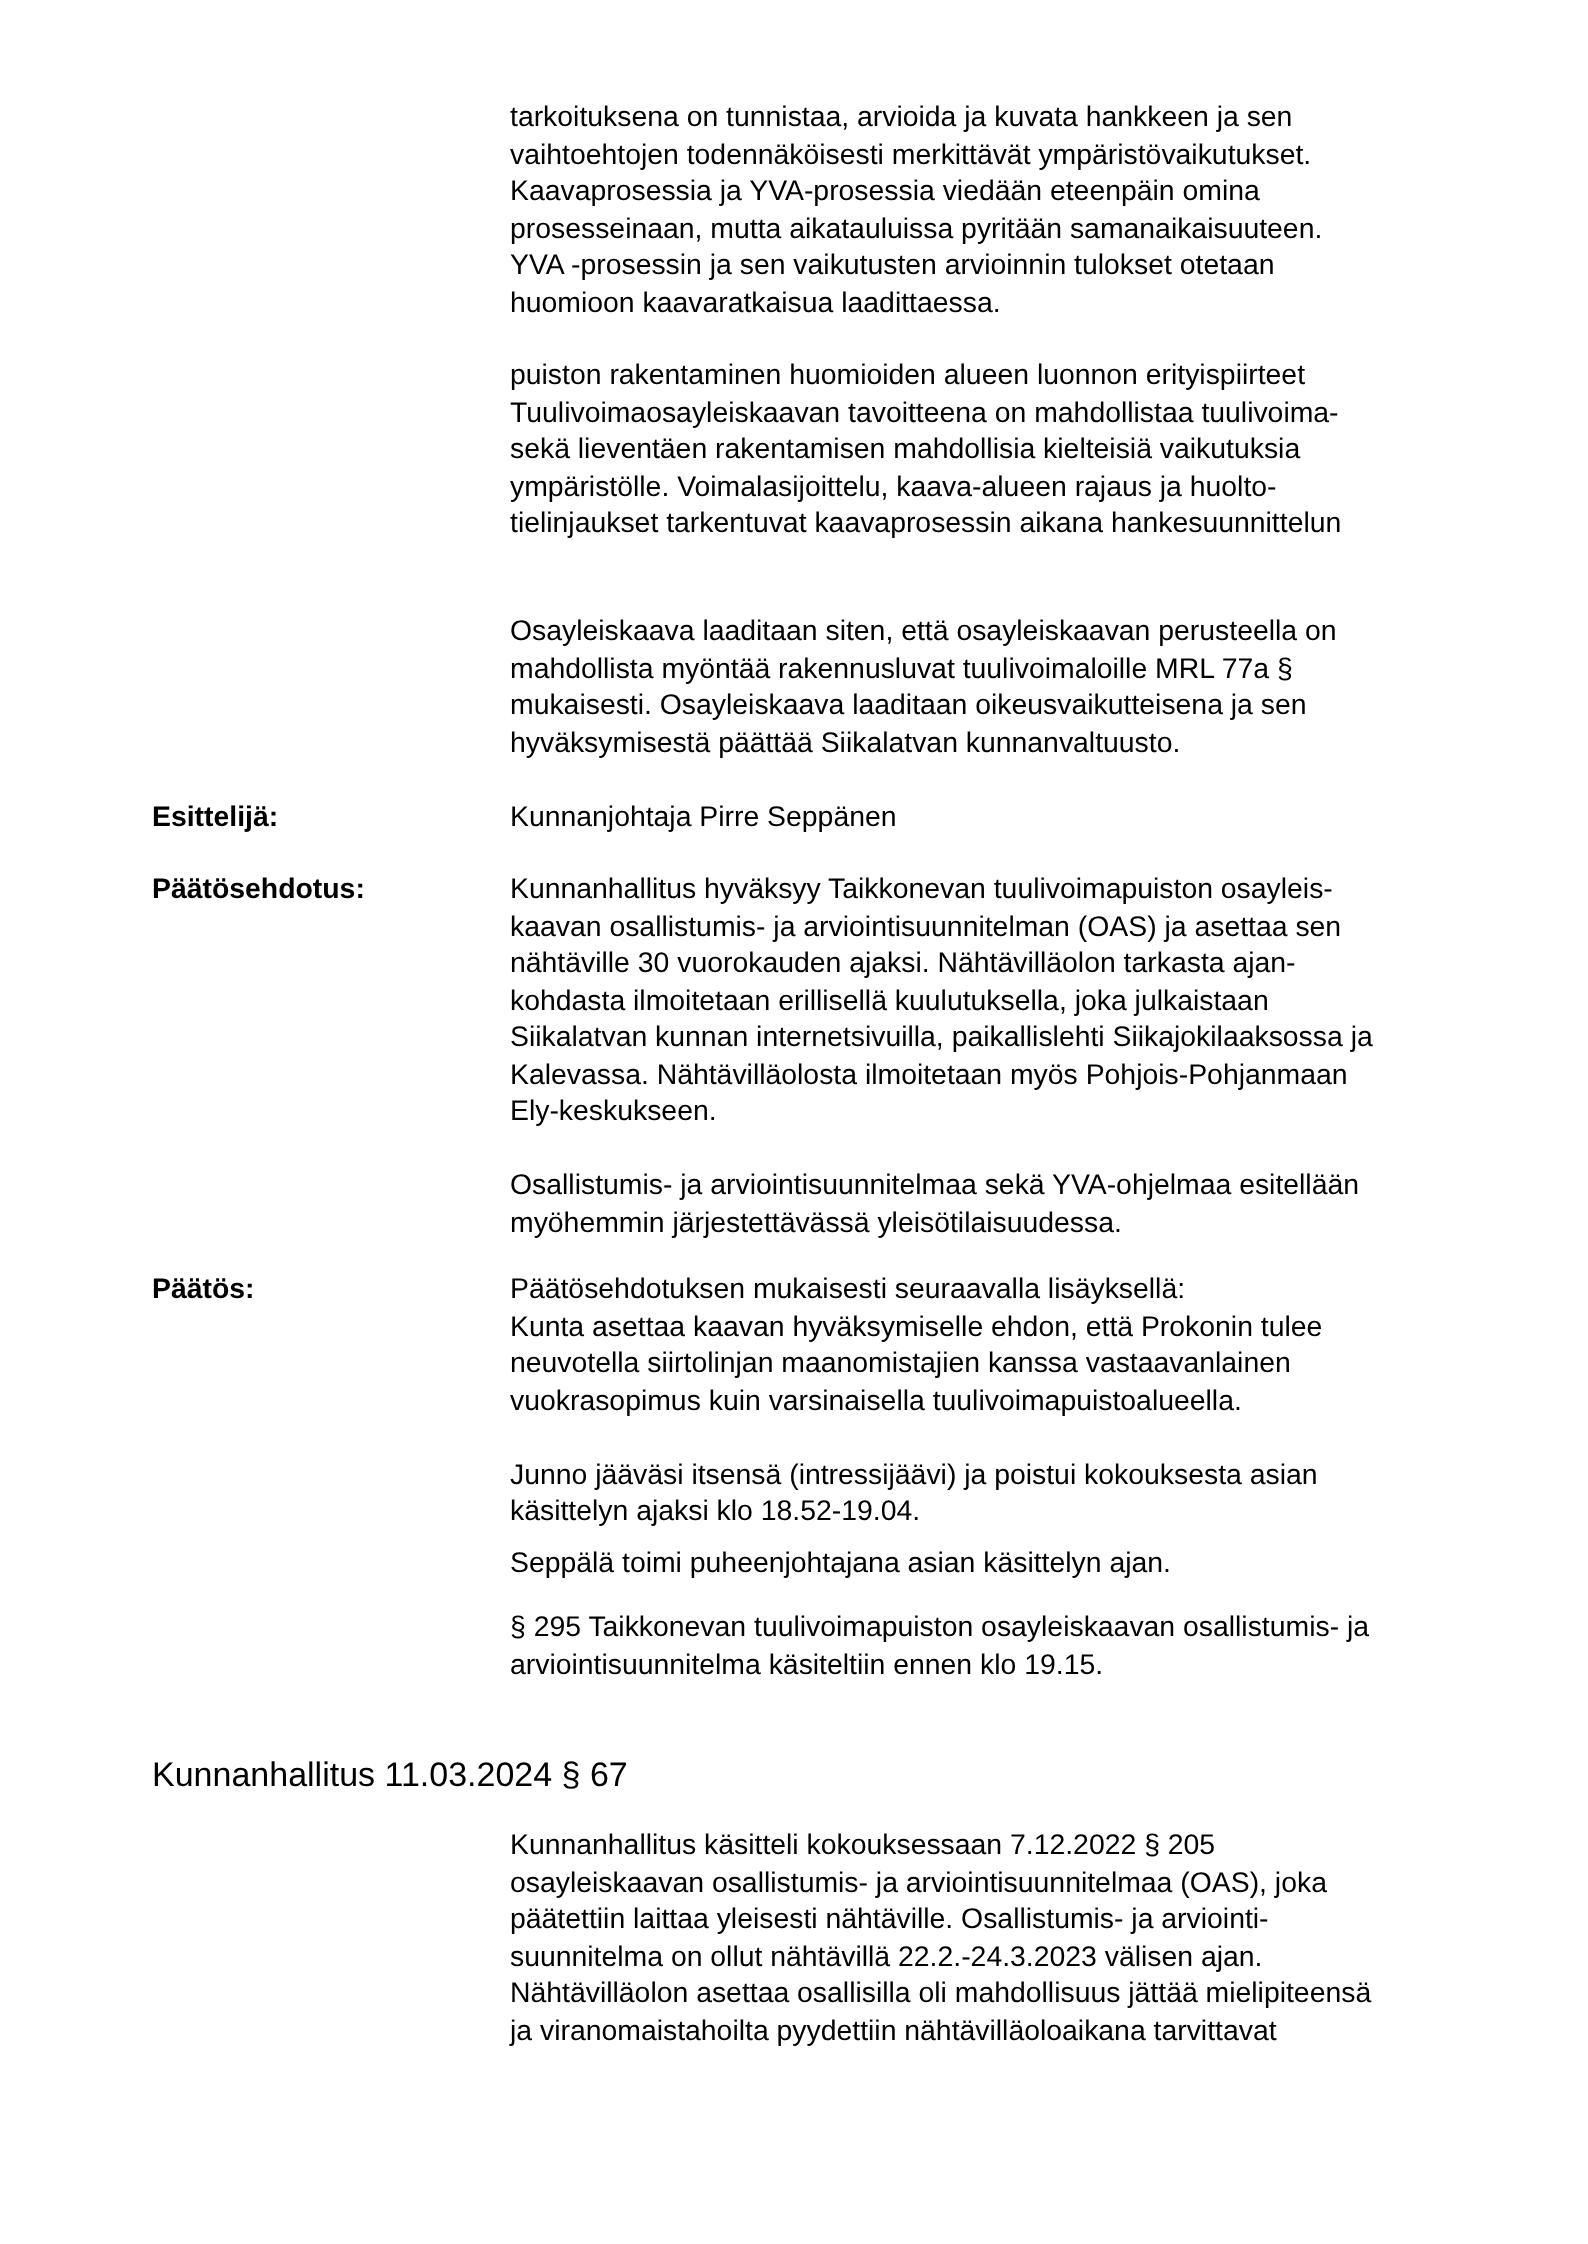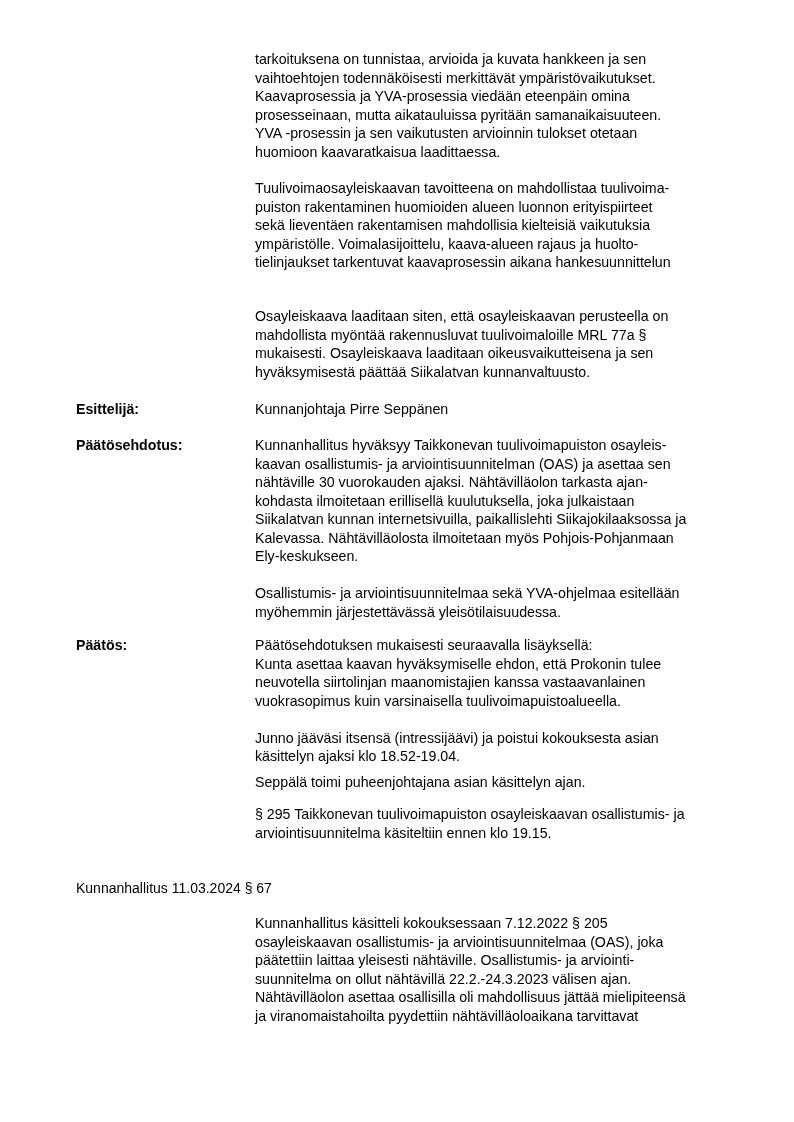--- a/index.html
+++ b/index.html
@@ -4,21 +4,21 @@
 <style>
   html, body { margin: 0; padding: 0; background: #ffffff; }
   body { width: 794px; height: 1122px; position: relative; overflow: hidden;
          font-family: "Liberation Sans", sans-serif; color: #000; }
   .page { position: absolute; left: 0; top: 0; width: 794px; height: 1122px; }
   .row { position: absolute; left: 76px; width: 670px; }
   .label { position: absolute; left: 0; top: 0; font-weight: bold; font-size: 14.2px; line-height: 18.5px; }
   .body { position: absolute; left: 179px; width: 500px; }
   .para { font-size: 14.2px; line-height: 18.5px; margin: 0; }
   .line { display: block; white-space: nowrap; }
-  .plain { position: absolute; left: 76px; font-size: 14px; line-height: 18.5px; white-space: nowrap; text-align: right; }
+  .plain { position: absolute; left: 76px; font-size: 17px; line-height: 18.5px; white-space: nowrap; text-align: right; }
 </style>
 </head>
 <body>
 
 <div class="page">
 
   <div class="row" style="top:50px;">
     <div class="body">
       <p class="para">
         <span class="line">tarkoituksena on tunnistaa, arvioida ja kuvata hankkeen ja sen</span>
@@ -27,22 +27,22 @@
         <span class="line">prosesseinaan, mutta aikatauluissa pyritään samanaikaisuuteen.</span>
         <span class="line">YVA -prosessin ja sen vaikutusten arvioinnin tulokset otetaan</span>
         <span class="line">huomioon kaavaratkaisua laadittaessa.</span>
       </p>
     </div>
   </div>
 
   <div class="row" style="top:179px;">
     <div class="body">
       <p class="para">
+        <span class="line">puiston rakentaminen huomioiden alueen luonnon erityispiirteet</span>
         <span class="line">Tuulivoimaosayleiskaavan tavoitteena on mahdollistaa tuulivoima-</span>
-        <span class="line">puiston rakentaminen huomioiden alueen luonnon erityispiirteet</span>
         <span class="line">sekä lieventäen rakentamisen mahdollisia kielteisiä vaikutuksia</span>
         <span class="line">ympäristölle. Voimalasijoittelu, kaava-alueen rajaus ja huolto-</span>
         <span class="line">tielinjaukset tarkentuvat kaavaprosessin aikana hankesuunnittelun</span>
       </p>
     </div>
   </div>
 
   <div class="row" style="top:307px;">
     <div class="body">
       <p class="para">

